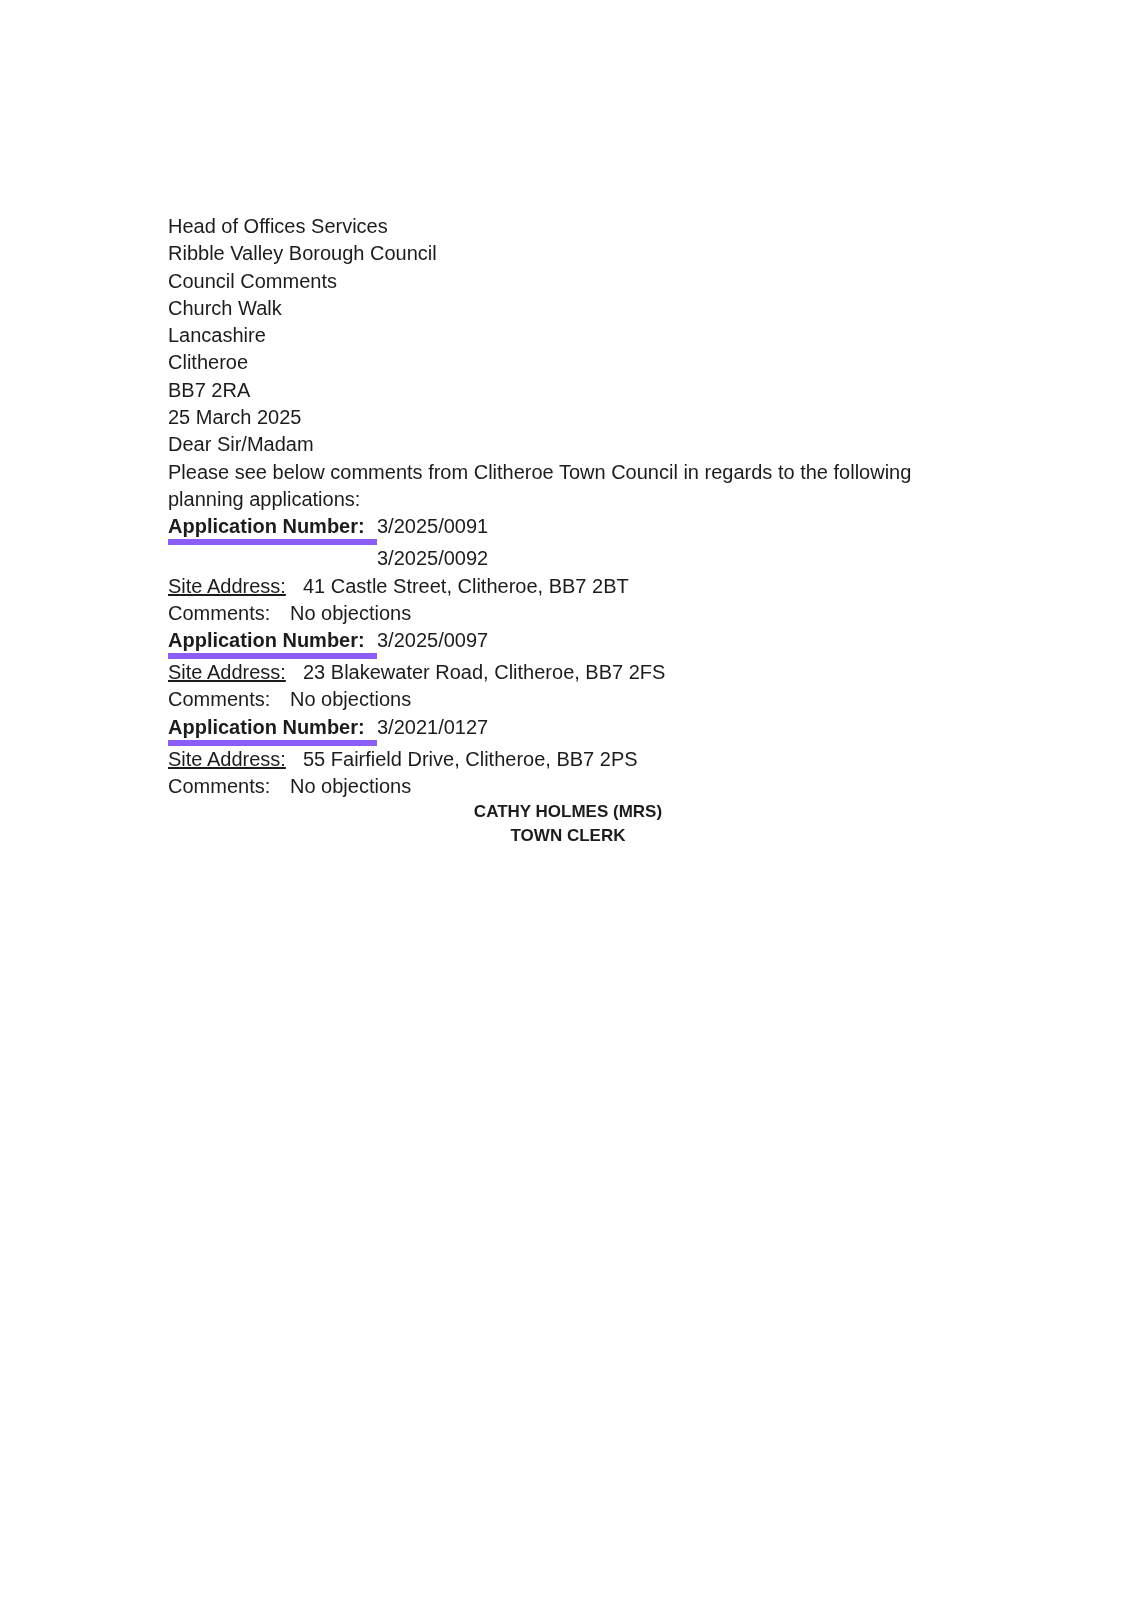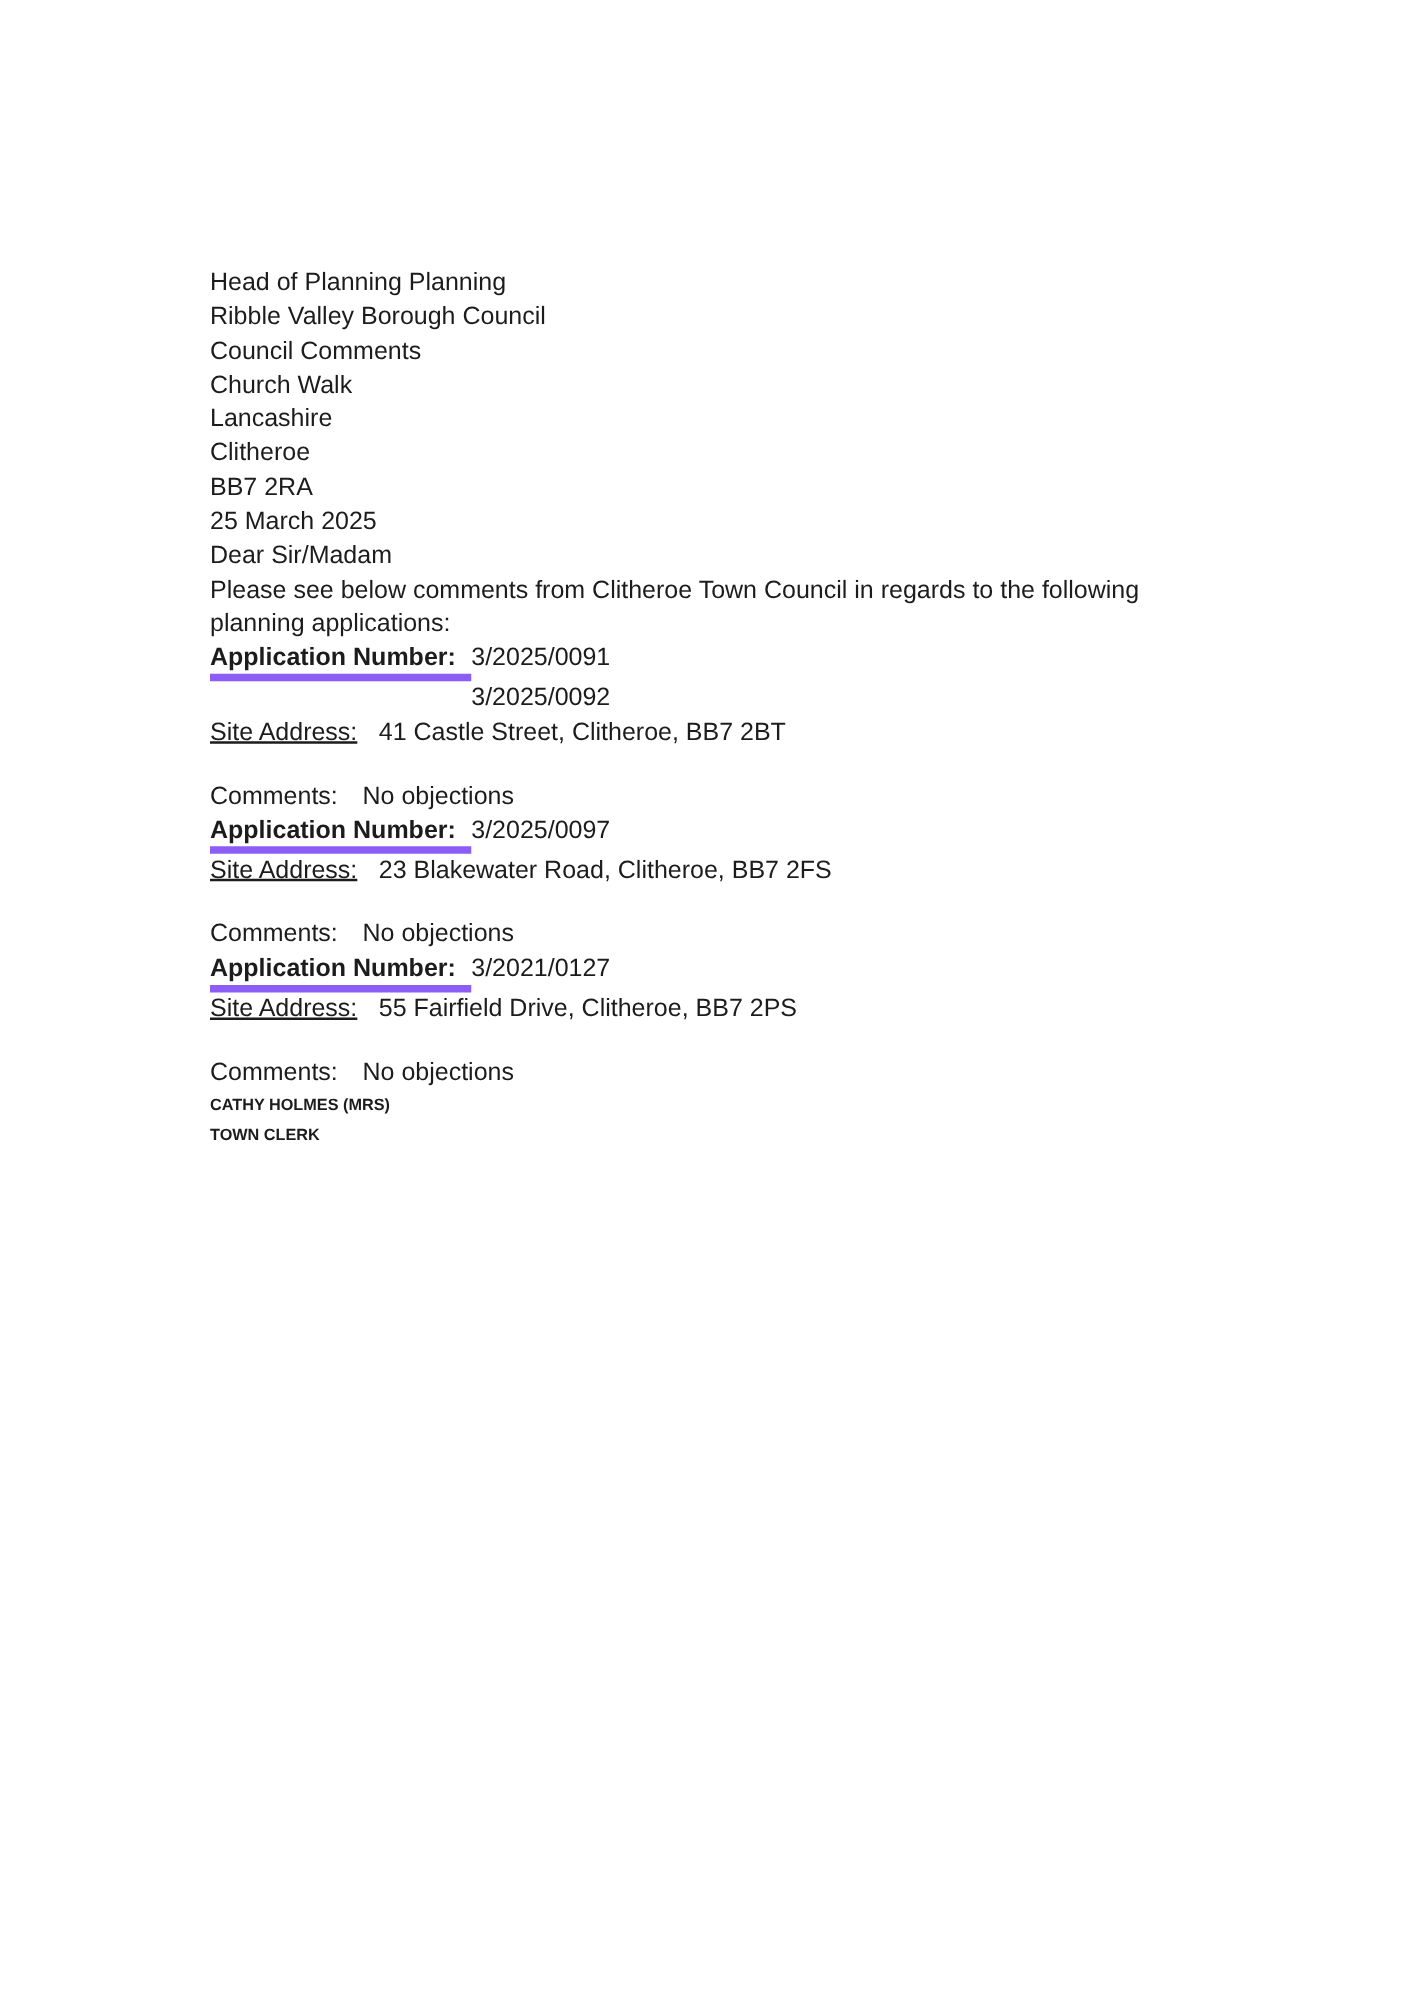--- a/index.html
+++ b/index.html
@@ -45,36 +45,36 @@
     width: 209px;
   }
   .site-label {
     display: inline-block;
     width: 135px;
     text-decoration: underline;
   }
   .comments-label {
     display: inline-block;
     width: 122px;
-    margin-top: 24px;
   }
   .signature {
     font-weight: bold;
-    font-size: 13px;
+    font-size: 17px;
     line-height: 23.5px;
+    text-align: center;
   }
 </style>
 </head>
 <body>
 
 <div class="page">
   <div class="content">
 
     <div>
-      <div>Head of Planning Planning</div>
+      <div>Head of Offices Services</div>
       <div>Ribble Valley Borough Council</div>
       <div>Council Comments</div>
       <div>Church Walk</div>
       <div>Lancashire</div>
       <div>Clitheroe</div>
       <div>BB7 2RA</div>
     </div>
 
     <p class="gap-1">25 March 2025</p>
 

